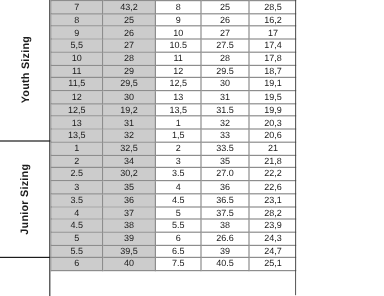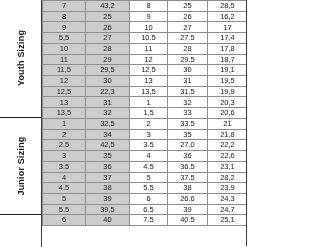--- a/index.html
+++ b/index.html
@@ -182,21 +182,21 @@
           </tr>
           <tr>
             <td class="shaded">12</td>
             <td class="shaded">30</td>
             <td class="plain">13</td>
             <td class="plain">31</td>
             <td class="plain">19,5</td>
           </tr>
           <tr>
             <td class="shaded">12,5</td>
-            <td class="shaded">22,3</td>
+            <td class="shaded">19,2</td>
             <td class="plain">13,5</td>
             <td class="plain">31.5</td>
             <td class="plain">19,9</td>
           </tr>
           <tr>
             <td class="shaded">13</td>
             <td class="shaded">31</td>
             <td class="plain">1</td>
             <td class="plain">32</td>
             <td class="plain">20,3</td>
@@ -217,21 +217,21 @@
           </tr>
           <tr>
             <td class="shaded">2</td>
             <td class="shaded">34</td>
             <td class="plain">3</td>
             <td class="plain">35</td>
             <td class="plain">21,8</td>
           </tr>
           <tr>
             <td class="shaded">2.5</td>
-            <td class="shaded">42,5</td>
+            <td class="shaded">30,2</td>
             <td class="plain">3.5</td>
             <td class="plain">27.0</td>
             <td class="plain">22,2</td>
           </tr>
           <tr>
             <td class="shaded">3</td>
             <td class="shaded">35</td>
             <td class="plain">4</td>
             <td class="plain">36</td>
             <td class="plain">22,6</td>

